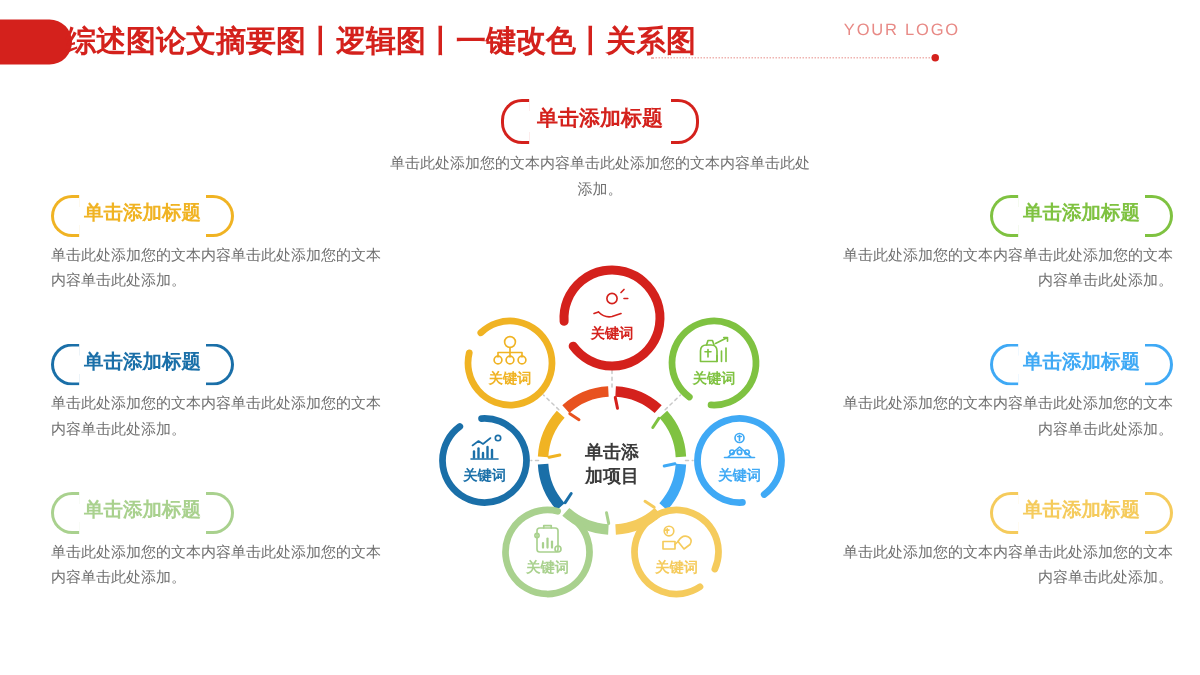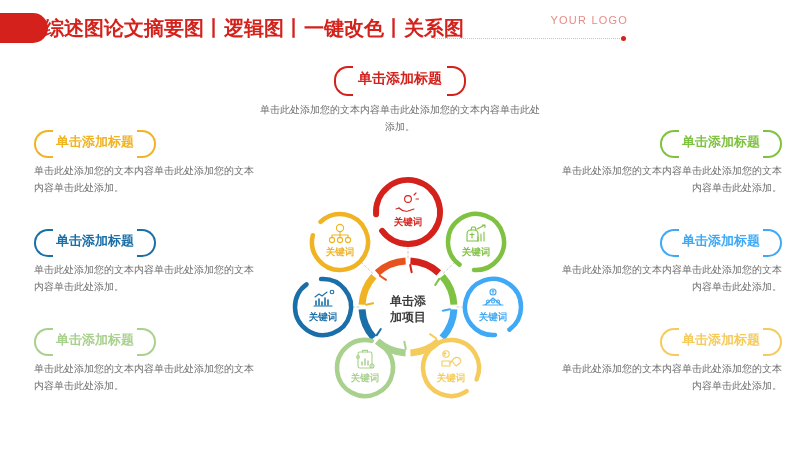--- a/index.html
+++ b/index.html
@@ -20,21 +20,21 @@
     width:76px; height:30px; border-radius:15px;
     background:#d4211c;
   }
   #header-title{
     position:absolute; left:44px; top:14px;
     font-size:20px; font-weight:bold; color:#d4211c;
     letter-spacing:0px; white-space:nowrap;
     line-height:28px;
   }
   #logo-text{
-    position:absolute; right:12px; top:14px;
+    position:absolute; right:0; top:14px;
     font-size:11px; color:#e88a86; letter-spacing:1.2px;text-align:center;
   }
   #logo-rule{
     position:absolute; right:16px; top:38px; width:190px; height:2px;
     border-top:1.5px dotted #efb3b0;
   }
   #logo-dot{
     position:absolute; right:14px; top:36px;
     width:5px; height:5px; border-radius:50%; background:#d4211c;
   }

